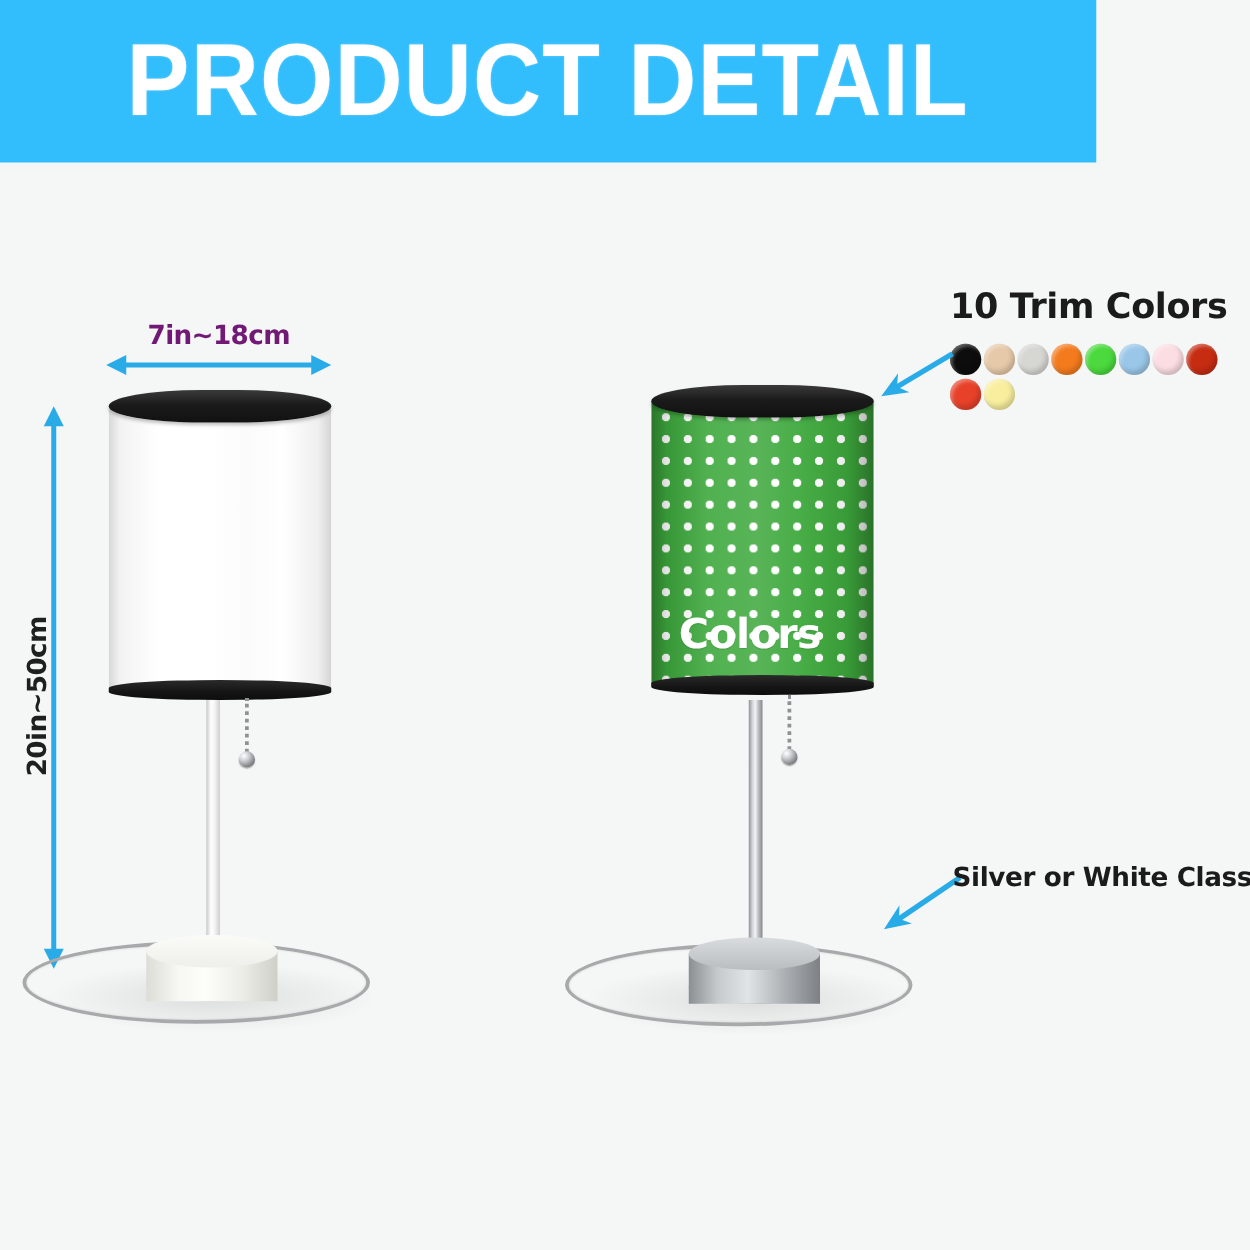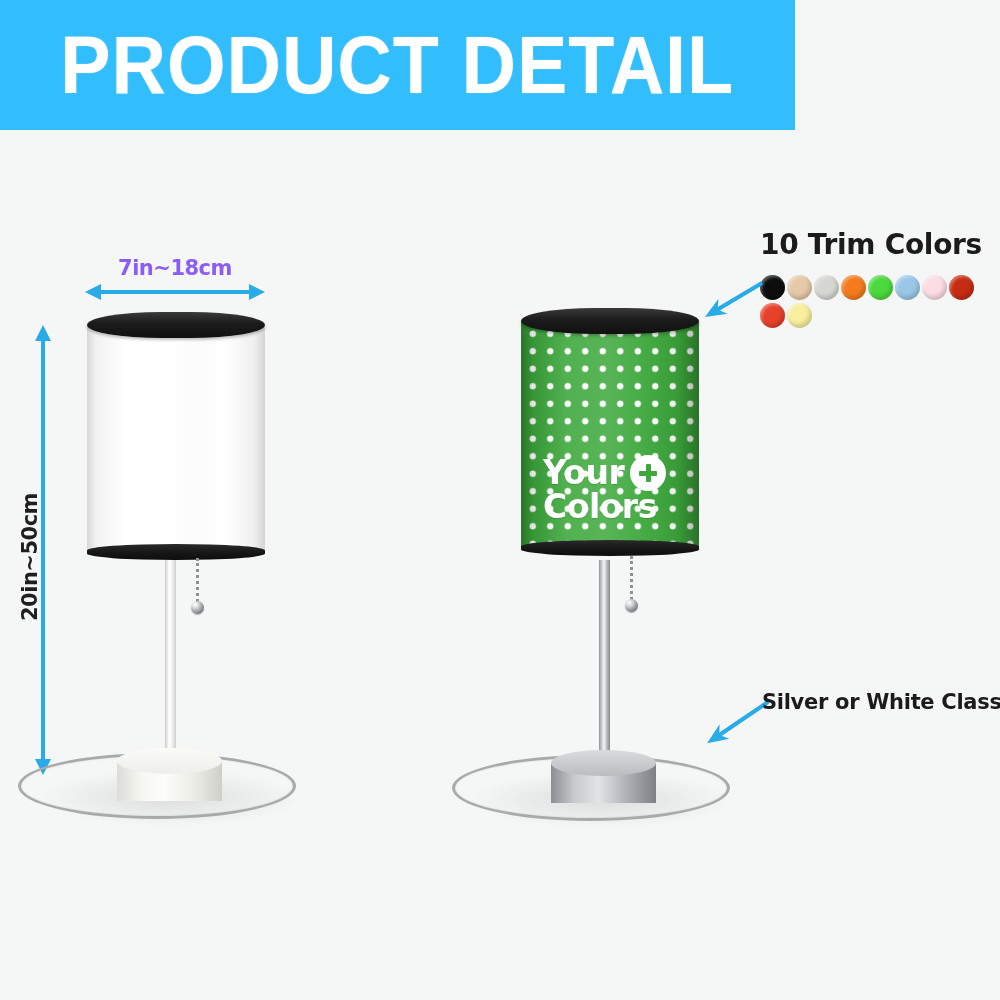--- a/index.html
+++ b/index.html
@@ -13,21 +13,21 @@
     height: 1000px;
     background: #f5f6f6;
     overflow: hidden;
     font-family: "DejaVu Sans", sans-serif;
   }
 
   
   #header-banner {
     position: absolute;
     left: 0; top: 0;
-    width: 795px;
+    width: 877px;
     height: 130px;
     background: #32bdfd;
     display: flex;
     align-items: center;
     justify-content: center;
   }
   #header-title {
     color: #ffffff;
     font-family: "Liberation Sans Narrow", "Liberation Sans", sans-serif;
     font-weight: bold;
@@ -44,21 +44,21 @@
 
   
   #width-dim-label {
     position: absolute;
     left: 85px; top: 256px;
     width: 180px;
     text-align: center;
     font-family: "DejaVu Sans", sans-serif;
     font-size: 21px;
     font-weight: 600;
-    color: #8b5cf6;
+    color: #701a75;
     letter-spacing: -0.5px;
   }
   #width-dim-arrow {
     position: absolute;
     left: 85px; top: 284px;
     width: 180px;
     height: 16px;
   }
   #width-dim-arrow .shaft {
     position: absolute;
@@ -391,24 +391,20 @@
       <div class="base-top"></div>
     </div>
 
     <div class="stem stem-silver" style="left:599px; top:560px; width:11px; height:205px;"></div>
 
     <div class="shade-wrap" style="left:521px; top:308px; width:178px; height:252px;">
       <div class="shade-body" style="top:13px; height:228px;">
         <div class="shade-green">
           <div class="shade-green-shading"></div>
           <div class="design-logo">
-            <div class="row1">
-              <span>Your</span>
-              <span class="plus-badge"></span>
-            </div>
             <div>Colors</div>
           </div>
         </div>
       </div>
       <div class="shade-top-rim"></div>
       <div class="shade-bot-rim" style="top:232px;"></div>
     </div>
 
     <div class="pull-chain" style="left:630px; top:556px; width:16px; height:62px;">
       <div class="chain-line" style="height:44px;"></div>

